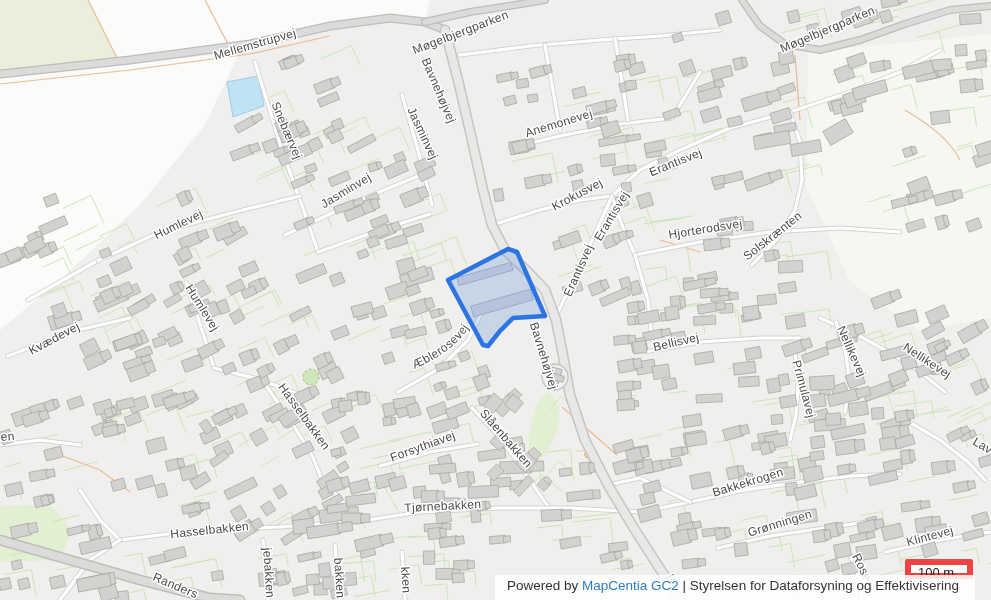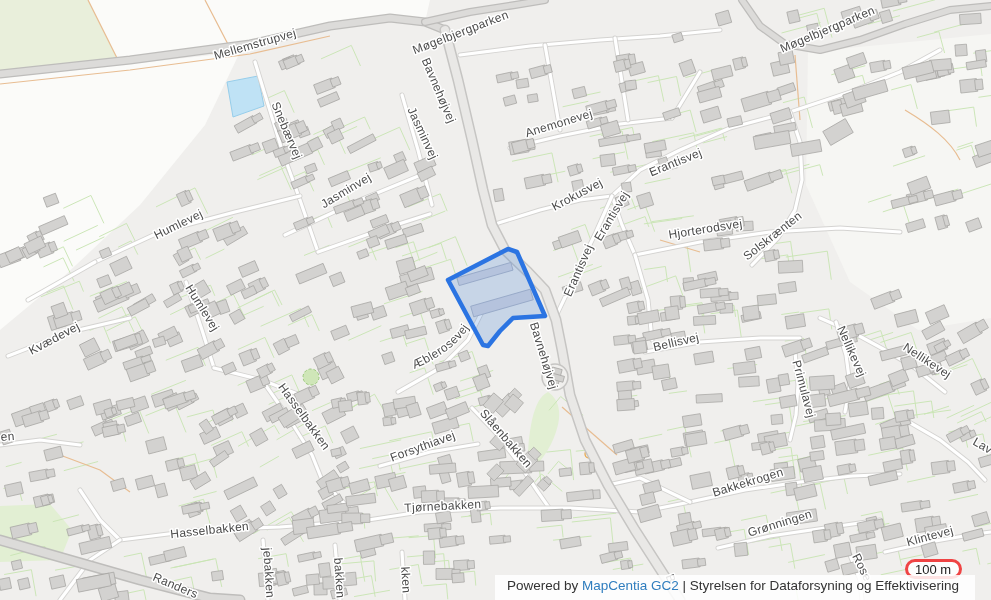--- a/index.html
+++ b/index.html
@@ -2,22 +2,22 @@
 <html><head>
 <meta charset="utf-8">
 <style>
   html,body{margin:0;padding:0;background:#888;}
   #viewport{position:relative;width:991px;height:600px;overflow:hidden;background:#f0efed;
             font-family:"Liberation Sans",sans-serif;}
   #mapsvg{position:absolute;left:0;top:0;}
   .street-label{font-family:"Liberation Sans",sans-serif;font-size:12px;fill:#4c4c4c;
                 stroke:#ffffff;stroke-width:3px;paint-order:stroke;stroke-linejoin:round;
                 letter-spacing:.3px;}
-  #scalebar{position:absolute;left:905px;top:559px;width:57px;height:20px;box-sizing:border-box;
-            border:3px solid #ef4444;border-radius:10px;background:rgba(255,255,255,.85);
+  #scalebar{position:absolute;left:905px;top:559px;width:68px;height:20px;box-sizing:border-box;
+            border:6px solid #ef4444;border-radius:2px;background:rgba(255,255,255,.85);
             font-size:13px;color:#222;line-height:16px;padding-left:7px;}
   #attribution{position:absolute;right:16px;bottom:0;height:21px;background:rgba(255,255,255,.85);
                font-size:13.5px;color:#333;padding:2px 16px 2px 12px;white-space:nowrap;
                line-height:17px;}
   #attribution a{color:#2f7dbe;text-decoration:none;cursor:pointer;}
 </style>
 </head>
 <body>
 
 <div id="viewport">

